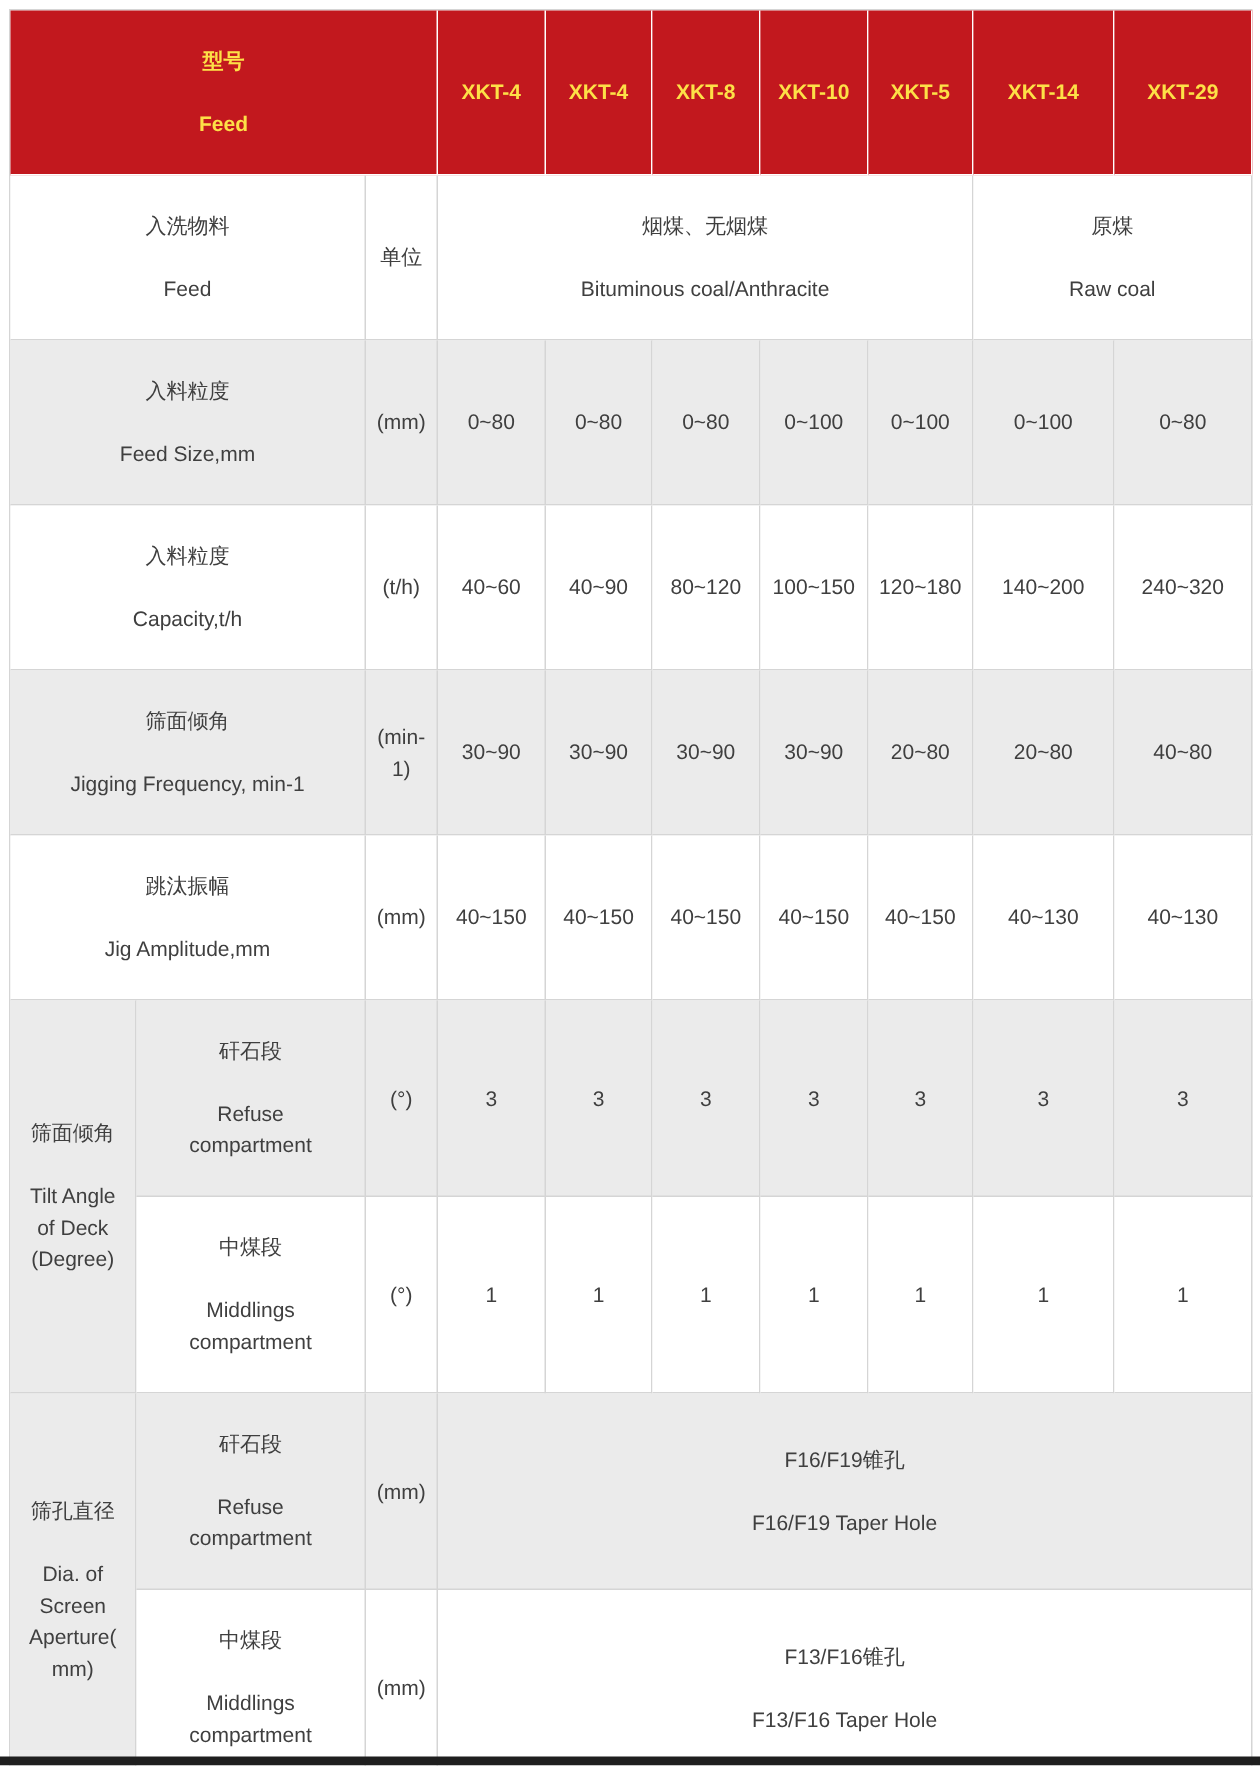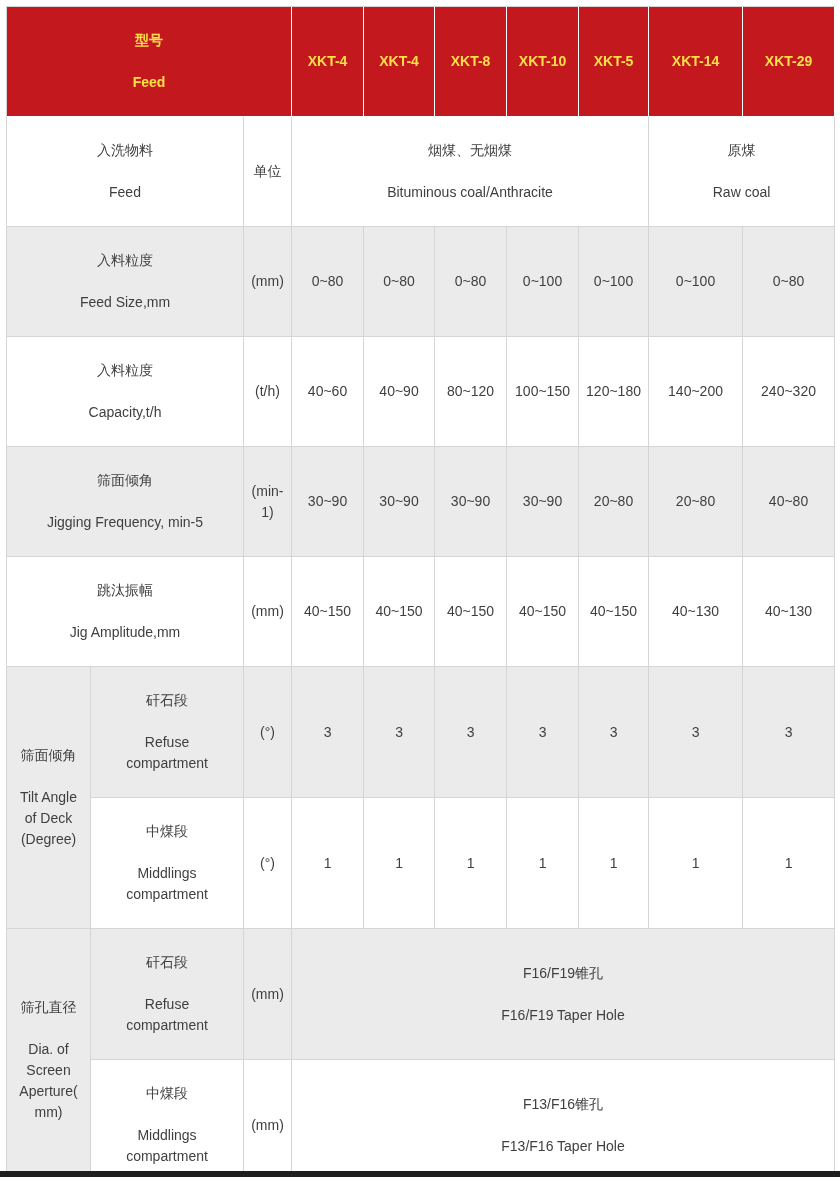--- a/index.html
+++ b/index.html
@@ -102,21 +102,21 @@
     <td>80~120</td>
     <td>100~150</td>
     <td>120~180</td>
     <td>140~200</td>
     <td>240~320</td>
   </tr>
 
   <tr class="gray h49">
     <td colspan="2">
       <div>筛面倾角</div>
-      <div>Jigging Frequency, min-5</div>
+      <div>Jigging Frequency, min-1</div>
     </td>
     <td>(min-
 1)</td>
     <td>30~90</td>
     <td>30~90</td>
     <td>30~90</td>
     <td>30~90</td>
     <td>20~80</td>
     <td>20~80</td>
     <td>40~80</td>

